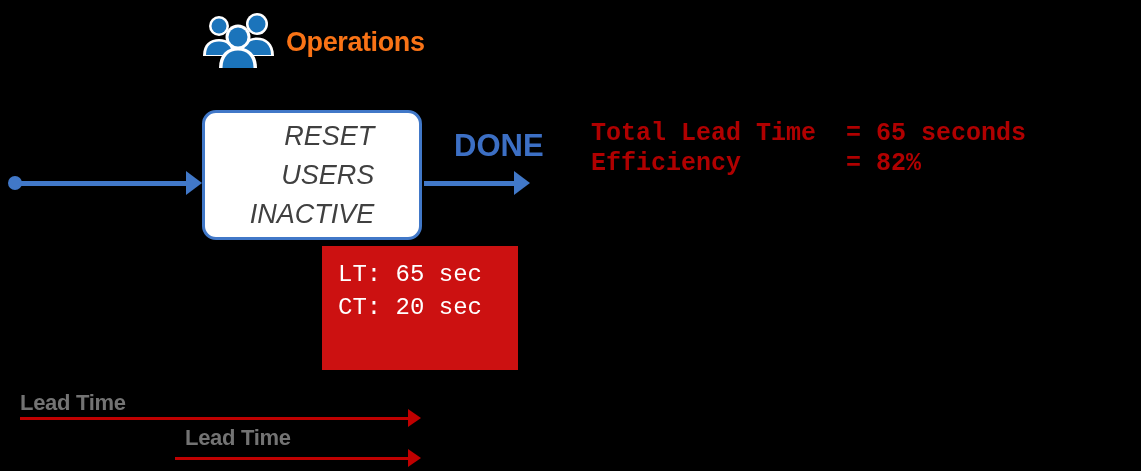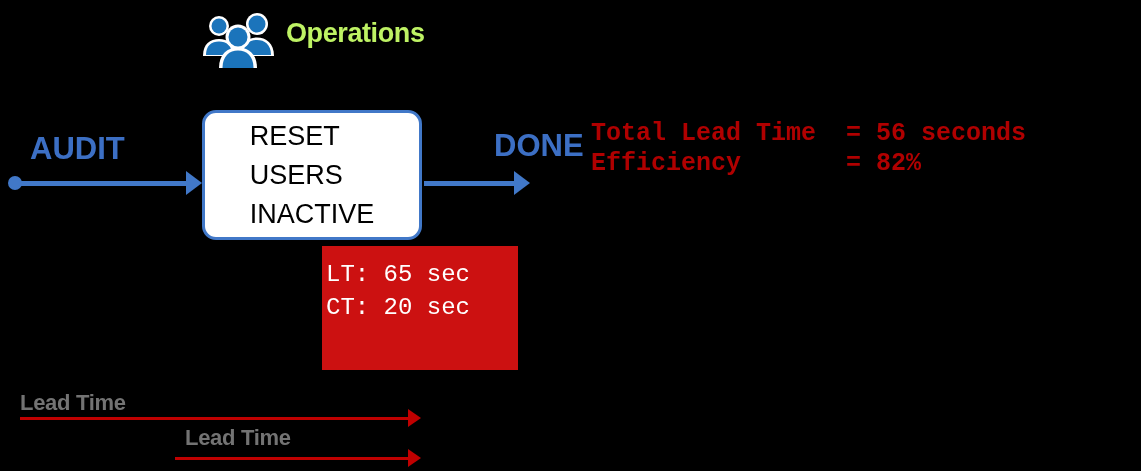--- a/index.html
+++ b/index.html
@@ -27,49 +27,50 @@
   #ops-icon {
     position: absolute;
     left: 0px;
     top: 5px;
     width: 78px;
     height: 55px;
   }
   #ops-label {
     position: absolute;
     left: 86px;
-    top: 10px;
+    top: 19px;
     font-size: 27px;
     font-weight: bold;
-    color: #bef264;
+    color: #f97316;
     letter-spacing: -0.4px;
     white-space: nowrap;
   }
 
   
   #process-box {
     position: absolute;
     left: 202px;
     top: 110px;
     width: 220px;
     height: 130px;
     background: #FFFFFF;
     border: 3px solid #4178C8;
     border-radius: 14px;
     box-sizing: border-box;
     display: flex;
     align-items: center;
     justify-content: center;
   }
   #process-box-label {
-    color: #000000;
+    color: #404040;
     font-size: 27px;
     line-height: 39px;
-    text-align: left;
+    text-align: right;
     font-weight: normal;
+    font-style: italic;
   }
 
   
   .flow-line {
     position: absolute;
     height: 5px;
     background: #4178C8;
   }
   .flow-dot {
     position: absolute;
@@ -94,32 +95,32 @@
 
   .flow-text {
     position: absolute;
     font-size: 31px;
     font-weight: bold;
     color: #3C6FC4;
     letter-spacing: 0px;
     white-space: nowrap;
   }
   #label-audit { left: 30px;  top: 131px; }
-  #label-done  { left: 454px; top: 128px; margin-left: 40px; }
+  #label-done  { left: 454px; top: 128px; }
 
   
   #data-box {
     position: absolute;
     left: 322px;
     top: 246px;
     width: 196px;
     height: 124px;
     background: #CC1111;
     box-sizing: border-box;
-    padding: 12px 0 0 4px;
+    padding: 12px 0 0 16px;
   }
   #data-box .line {
     font-family: "Liberation Mono", monospace;
     font-size: 24px;
     line-height: 33px;
     color: #FFFFFF;
     white-space: pre;
   }
 
   
@@ -193,21 +194,20 @@
           <circle cx="38" cy="24" r="12.5" fill="#FFFFFF"></circle>
           <path d="M19 55 C19 41 27.5 34.5 38 34.5 C48.5 34.5 57 41 57 55 Z" fill="#FFFFFF"></path>
           <circle cx="38" cy="24" r="9.5" fill="#1B74BB"></circle>
           <path d="M22.5 55 C22.5 43 29.5 37.5 38 37.5 C46.5 37.5 53.5 43 53.5 55 Z" fill="#1B74BB"></path>
         </g>
       </svg>
     </div>
     <div id="ops-label">Operations</div>
   </div>
 
-  <div id="label-audit" class="flow-text">AUDIT</div>
   <div id="in-dot" class="flow-dot"></div>
   <div id="in-line" class="flow-line"></div>
   <div id="in-head" class="flow-head"></div>
 
   <div id="process-box">
     <div id="process-box-label">
       <div>RESET</div>
       <div>USERS</div>
       <div>INACTIVE</div>
     </div>
@@ -216,21 +216,21 @@
   <div id="label-done" class="flow-text">DONE</div>
   <div id="out-line" class="flow-line"></div>
   <div id="out-head" class="flow-head"></div>
 
   <div id="data-box">
     <div class="line">LT: 65 sec</div>
     <div class="line">CT: 20 sec</div>
   </div>
 
   <div id="summary">
-    <div class="line">Total Lead Time  = 56 seconds</div>
+    <div class="line">Total Lead Time  = 65 seconds</div>
     <div class="line">Efficiency       = 82%</div>
   </div>
 
   <div id="lead-text" class="time-text">Lead Time</div>
   <div id="lead-line" class="time-line"></div>
   <div id="lead-head" class="time-head"></div>
 
   <div id="cycle-text" class="time-text">Lead Time</div>
   <div id="cycle-line" class="time-line"></div>
   <div id="cycle-head" class="time-head"></div>

